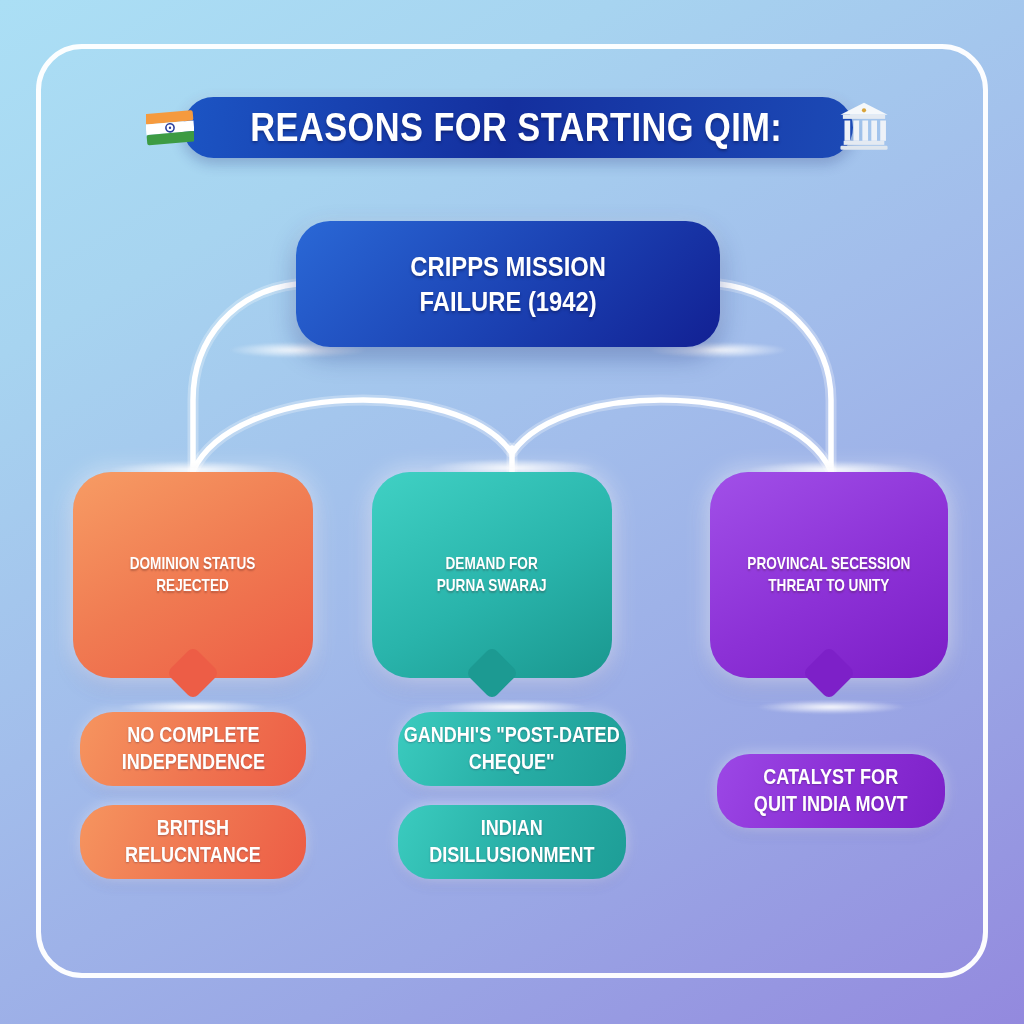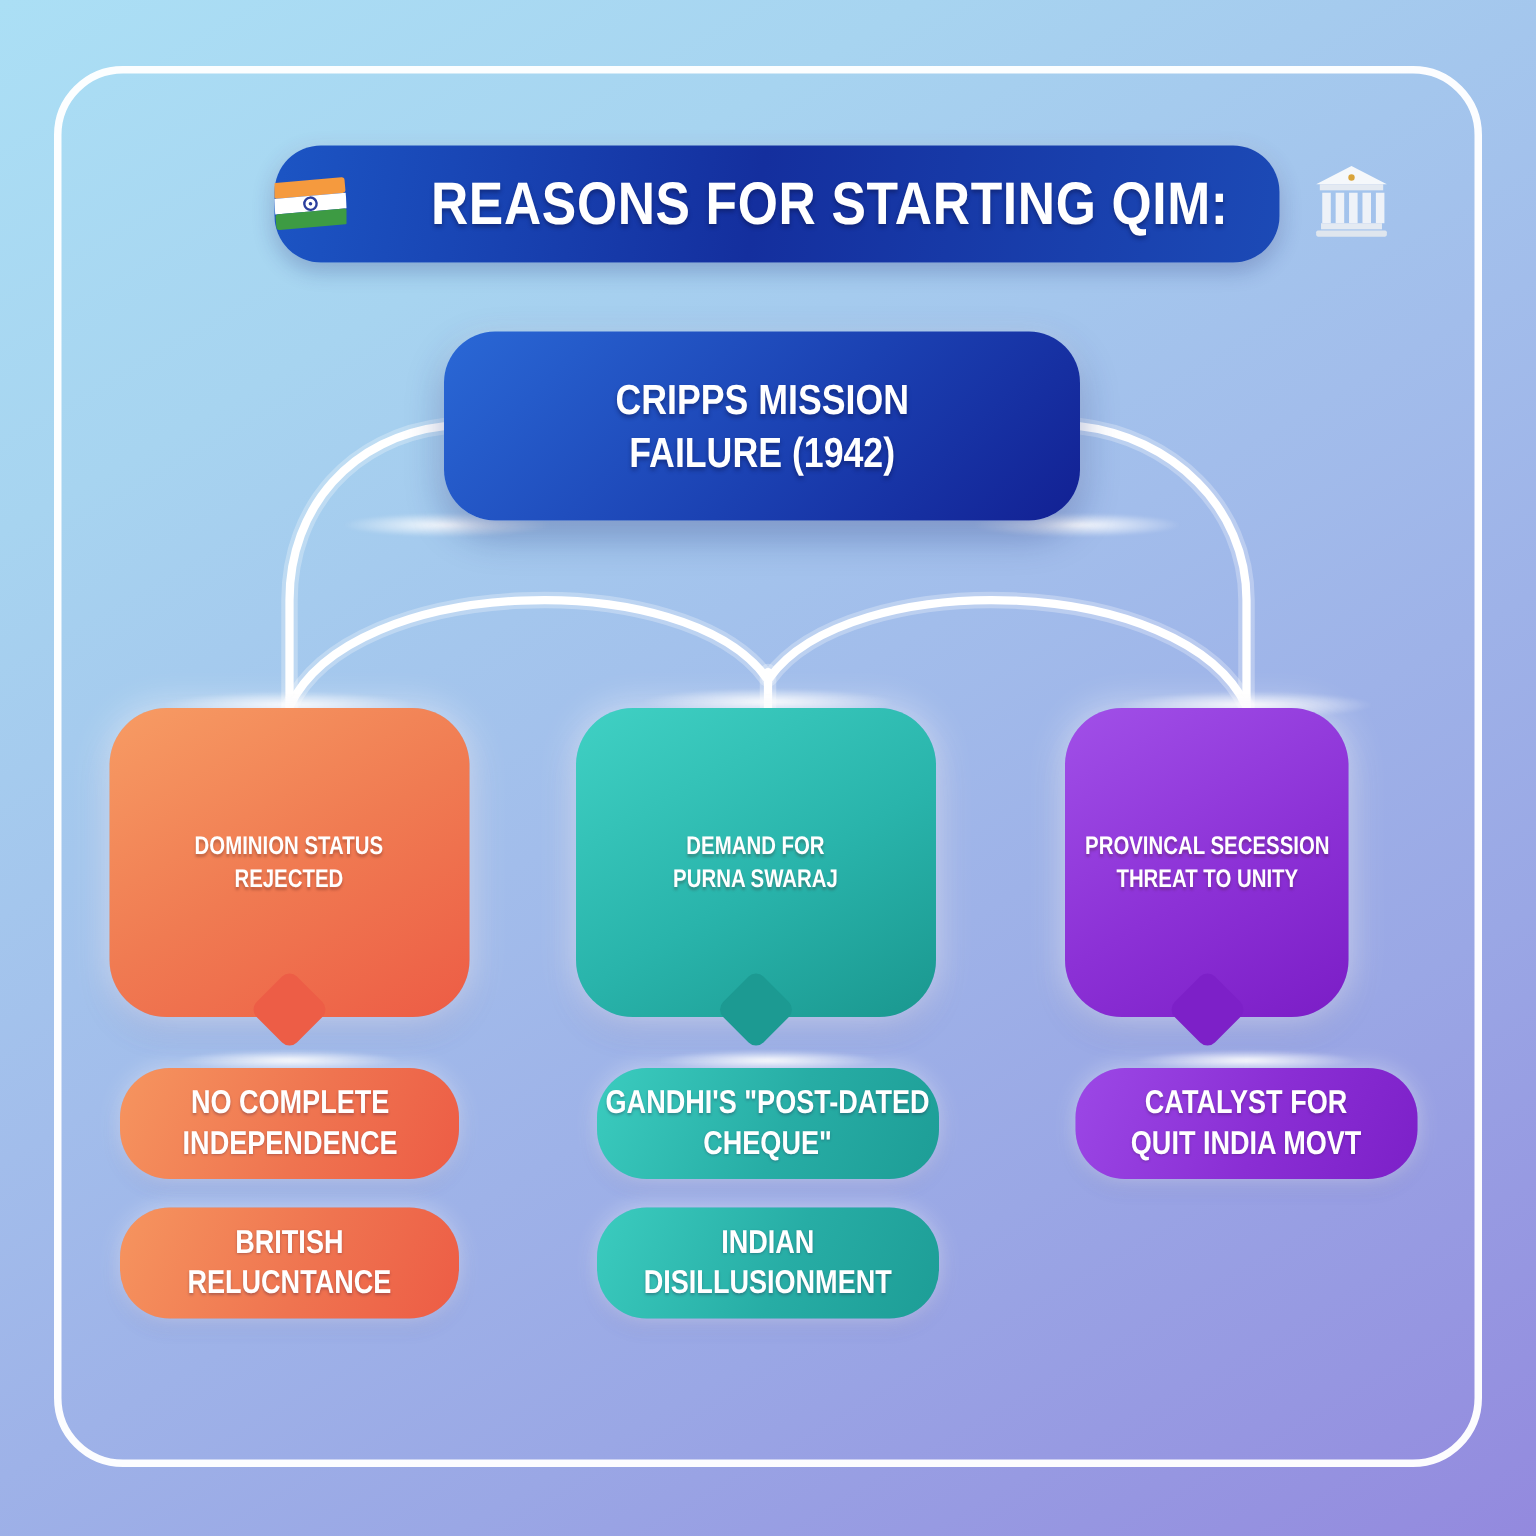--- a/index.html
+++ b/index.html
@@ -11,22 +11,22 @@
   .frame{
     position:absolute;left:36px;top:44px;width:952px;height:934px;
     box-sizing:border-box;border:5px solid rgba(255,255,255,.97);border-radius:46px;
   }
   svg.connectors{position:absolute;left:0;top:0;z-index:1;}
   .flare{
     position:absolute;z-index:2;pointer-events:none;filter:blur(1px);
     background:radial-gradient(closest-side,rgba(255,255,255,.95),rgba(255,255,255,0));
   }
   .title-bar{
-    position:absolute;left:183px;top:97px;width:670px;height:78px;z-index:3;
-    border-radius:31px;display:flex;align-items:center;justify-content:flex-start;gap:13px;
+    position:absolute;left:183px;top:97px;width:670px;height:61px;z-index:3;
+    border-radius:31px;display:flex;align-items:center;justify-content:center;gap:13px;
     background:linear-gradient(100deg,#1c55c4 0%,#142f9e 48%,#1c4ab6 100%);
     box-shadow:0 5px 14px rgba(20,40,120,.3),0 0 10px rgba(255,255,255,.25);
   }
   .title-text{
     color:#fff;font-weight:bold;font-size:40px;letter-spacing:.5px;white-space:nowrap;
     transform:scaleX(.86);text-shadow:0 2px 3px rgba(8,18,70,.45);
   }
   .node{
     position:absolute;z-index:3;display:flex;align-items:center;justify-content:center;
     color:#fff;font-weight:bold;text-align:center;
@@ -40,36 +40,36 @@
   .bubble{
     top:472px;width:240px;height:206px;border-radius:38px;font-size:17px;
     box-shadow:0 0 24px rgba(255,255,255,.6),0 10px 20px rgba(70,70,150,.18);
   }
   .bubble .tail{
     position:absolute;bottom:-14px;left:50%;width:38px;height:38px;
     transform:translateX(-50%) rotate(45deg);border-radius:7px;z-index:-1;
   }
   .bubble-0{left:73px;background:linear-gradient(150deg,#f79c64 0%,#f07b52 50%,#ed5c45 100%);}
   .bubble-0 .tail{background:#ed5d46;}
-  .bubble-1{left:384px;background:linear-gradient(150deg,#40d1c4 0%,#29b4ab 55%,#1a978f 100%);justify-content:center;}
+  .bubble-1{left:372px;background:linear-gradient(150deg,#40d1c4 0%,#29b4ab 55%,#1a978f 100%);justify-content:center;}
   .bubble-1 .tail{background:#1c9a92;}
-  .bubble-2{left:710px;width:189px;background:linear-gradient(150deg,#a150e8 0%,#8c31d6 55%,#7b1dc6 100%);}
+  .bubble-2{left:710px;width:238px;background:linear-gradient(150deg,#a150e8 0%,#8c31d6 55%,#7b1dc6 100%);}
   .bubble-2 .tail{background:#7d20c8;}
   .pill{
     width:226px;height:74px;border-radius:33px;font-size:22px;
     box-shadow:0 0 14px rgba(255,255,255,.45),0 6px 12px rgba(70,70,150,.15);
   }
   .row-0{top:712px;}
   .row-1{top:805px;text-align:center;}
   .col-0{left:80px;}
   .col-1{left:398px;width:228px;}
   .col-2{left:717px;width:228px;}
   .pill-orange{background:linear-gradient(115deg,#f6955f 0%,#ef7450 55%,#ed5c45 100%);}
   .pill-teal{background:linear-gradient(115deg,#3bccbf 0%,#27ada5 55%,#1d9d96 100%);}
-  .pill-purple{background:linear-gradient(115deg,#9c48e6 0%,#8a2ed4 55%,#7c20c8 100%);}
+  .pill-purple{background:linear-gradient(115deg,#9c48e6 0%,#8a2ed4 55%,#7c20c8 100%);margin-top:42px;}
   .txt{transform:scaleX(.82);}
   .root-box .txt{transform:scaleX(.85);line-height:1.26;text-shadow:0 2px 3px rgba(8,18,70,.45);}
   .bubble .txt{transform:scaleX(.8);line-height:1.28;text-shadow:0 2px 2px rgba(60,20,20,.28);}
   .pill .txt{line-height:1.22;text-shadow:0 1px 2px rgba(40,20,60,.3);}
   .line{white-space:nowrap;}
   .flag-icon{width:48px;height:36px;flex:0 0 auto;}
   .building-icon{width:52px;height:52px;flex:0 0 auto;margin-top:-2px;}
 </style>
 </head>
 <body>

